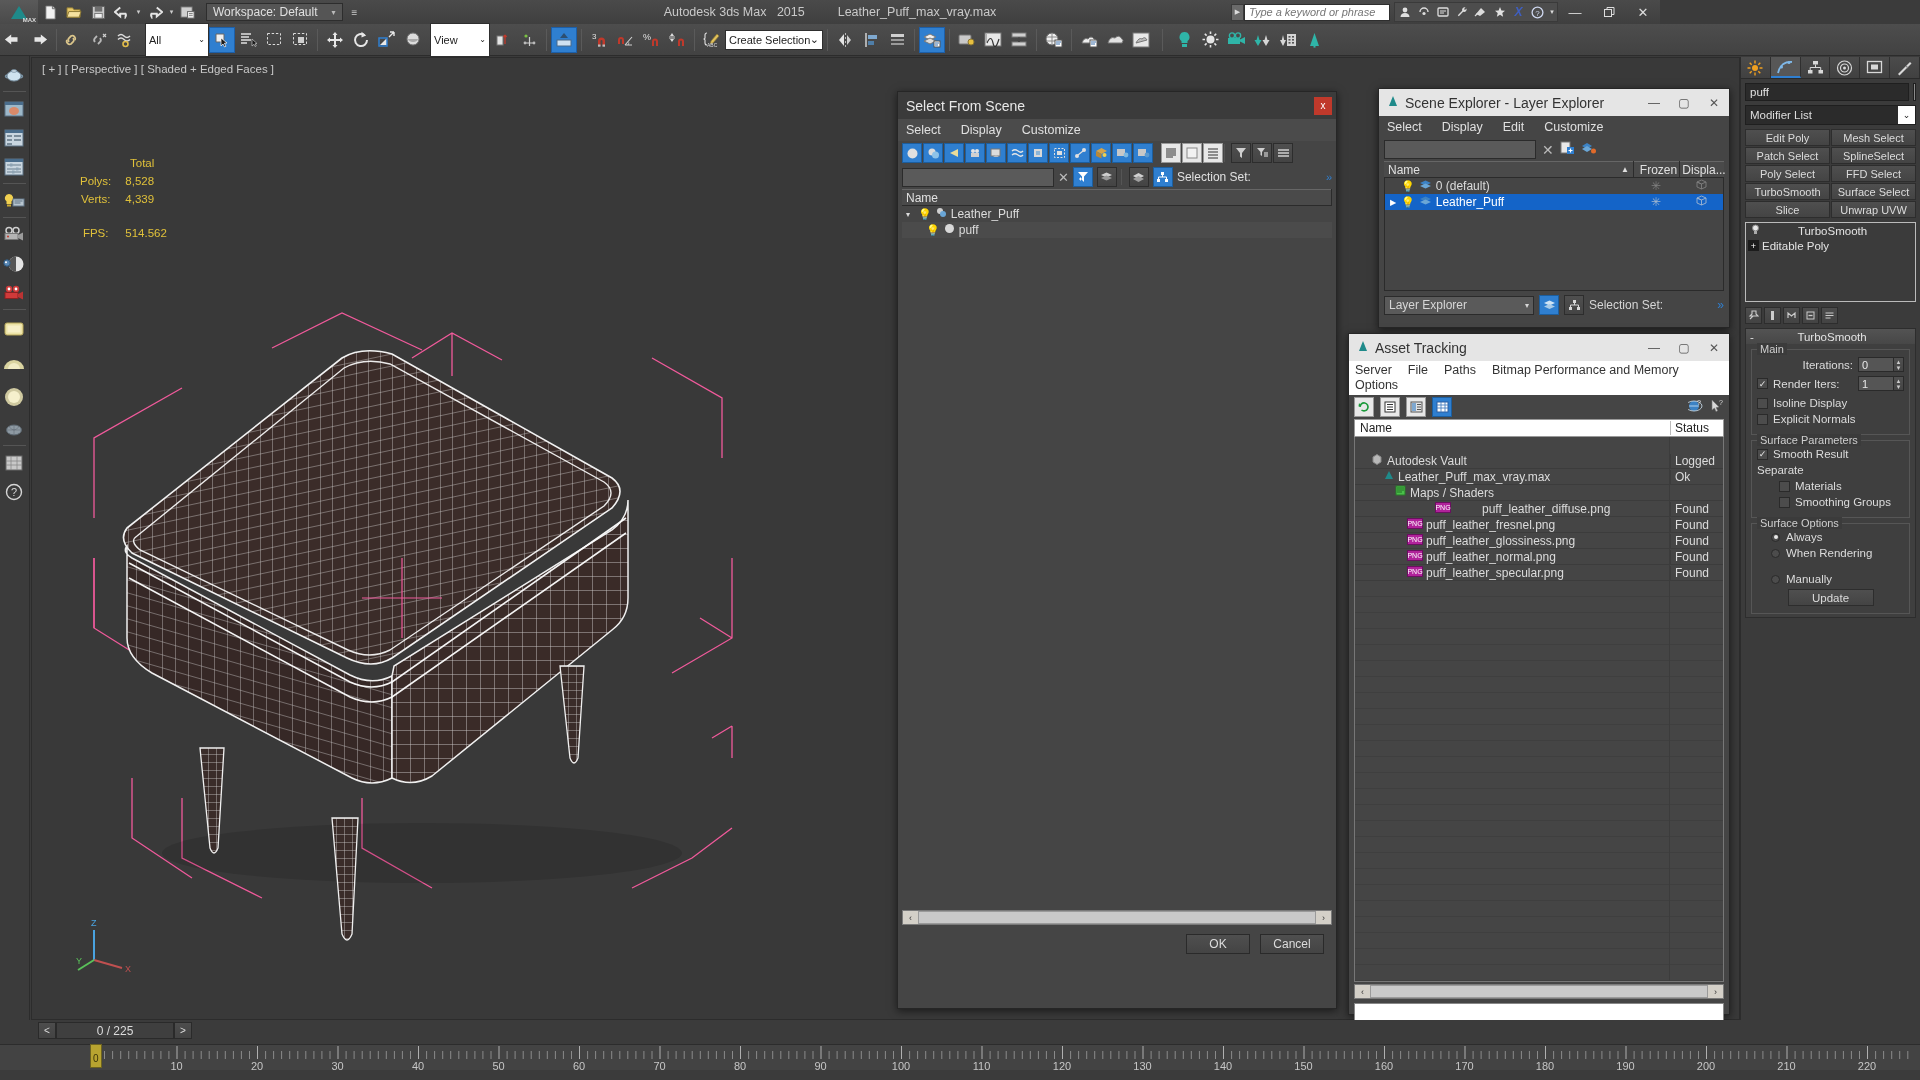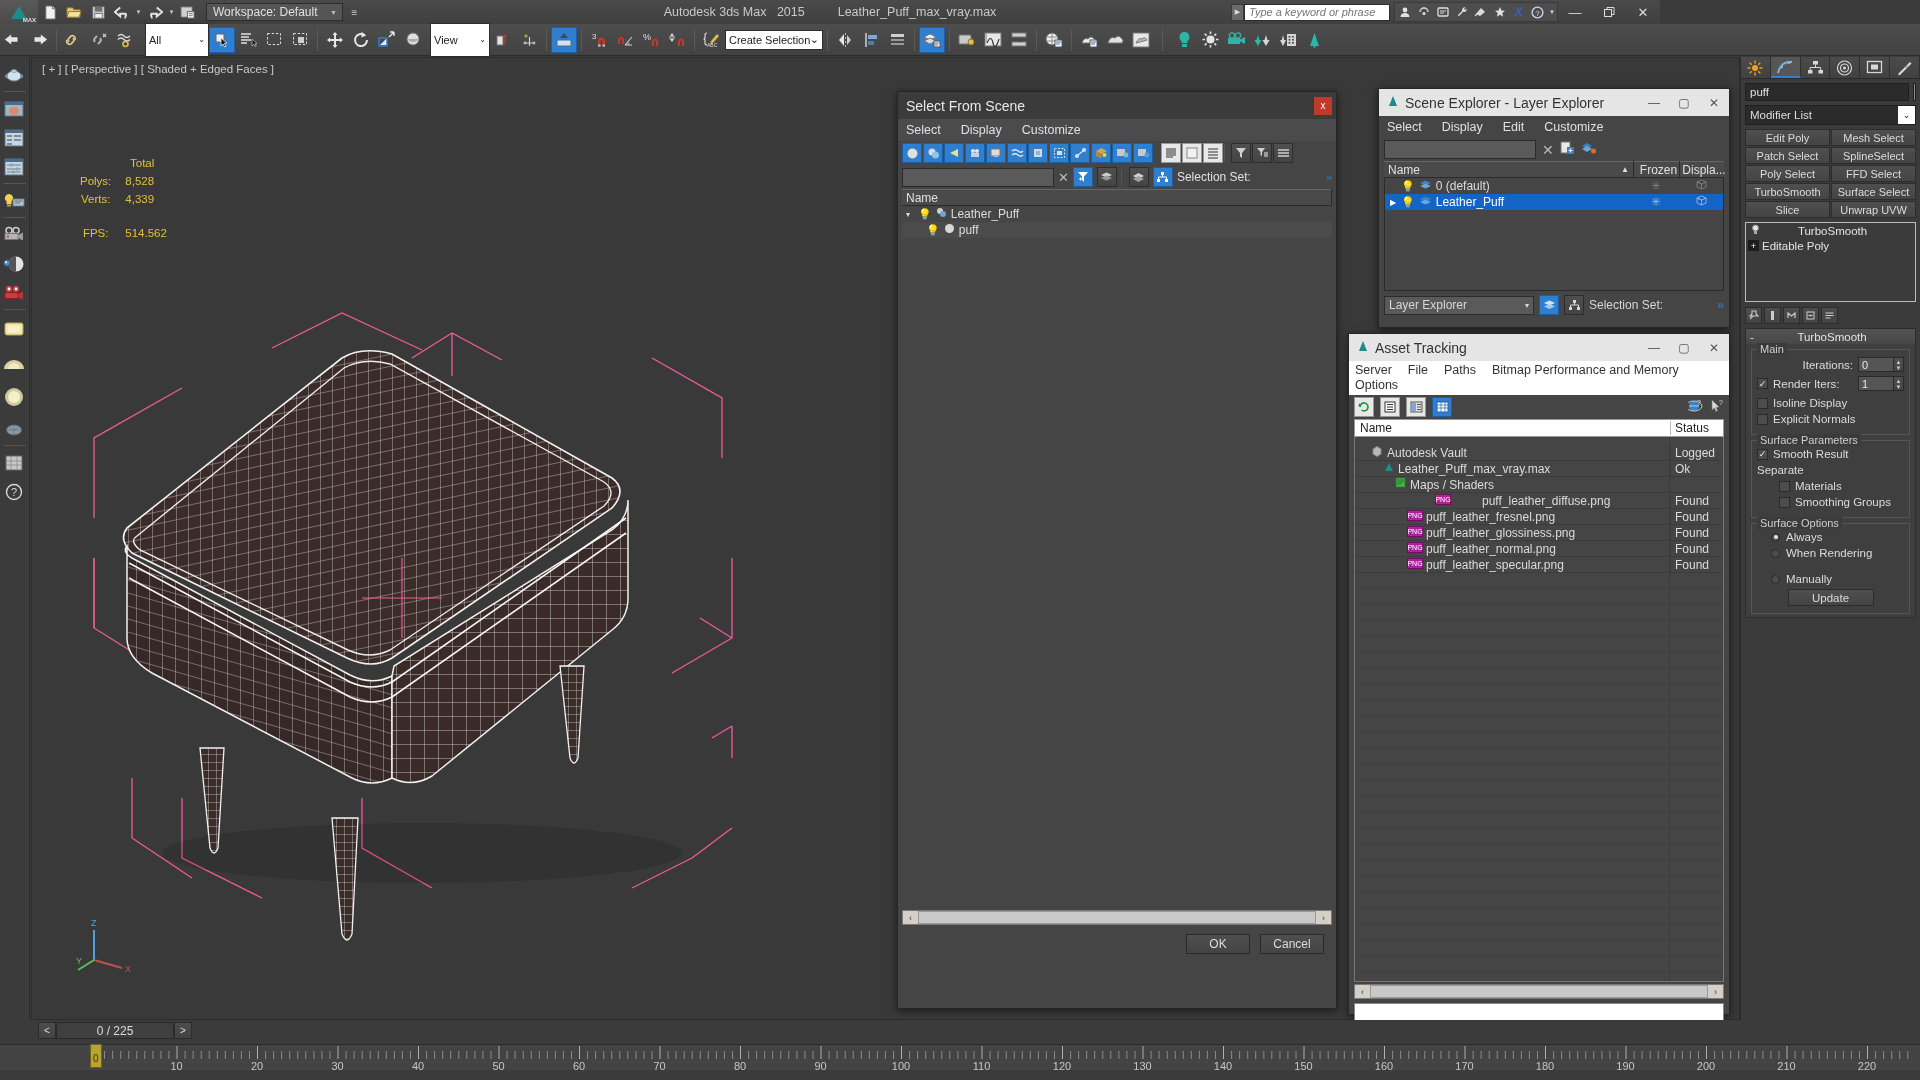--- a/index.html
+++ b/index.html
@@ -1155,21 +1155,21 @@
         </span>
       </div>
     </div>
 
     <div style="display:flex;margin:0 5px;background:#fff;height:18px;align-items:center;border:1px solid #999;">
       <div style="flex:1;padding-left:5px;font-size:12px;color:#222;border-right:1px solid #bbb;">Name</div>
       <div style="width:52px;padding-left:4px;font-size:12px;color:#222;">Status</div>
     </div>
 
     <div style="margin:0 5px;height:545px;background:#454545;border:1px solid #777;border-top:none;overflow:hidden;position:relative;">
-      <div style="position:absolute;left:0;right:0;top:8px;">
+      <div style="position:absolute;left:0;right:0;top:16px;">
 
         <div class="trow" style="border-bottom:1px solid #3c3c3c;">
           <span style="width:16px;"></span>
           <span style="margin-right:4px;">
             <svg width="12" height="12" viewBox="0 0 12 12">
                 <path d="M2 4 L6 1.5 L10 4 v5 L6 11.5 L2 9z" fill="#b8b8b8" stroke="#888"></path>
               </svg>
           </span>
           <span style="flex:1;">Autodesk Vault</span>
           <span style="width:53px;border-left:1px solid #3c3c3c;padding-left:4px;">Logged</span>

